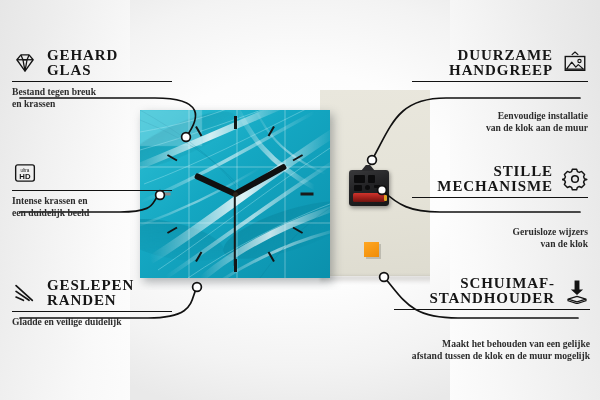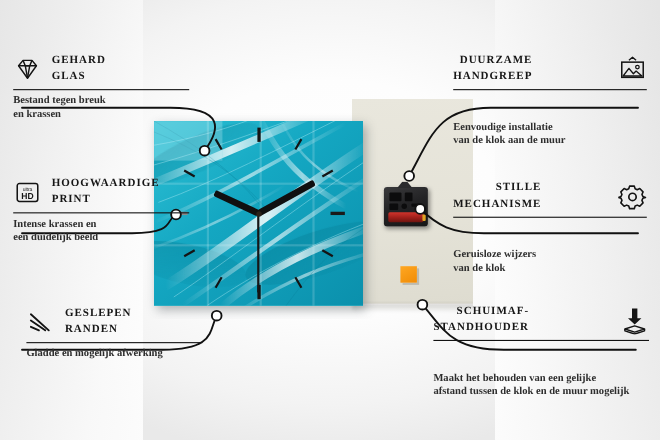--- a/index.html
+++ b/index.html
@@ -66,38 +66,38 @@
     background:linear-gradient(150deg,#ffa722,#f08c06);
     box-shadow:2px 2px 0 rgba(160,158,148,.55);
   }
 
   
   .links{position:absolute;inset:0;z-index:4;pointer-events:none;}
 
   
   .feat{position:absolute;z-index:5;}
   .feat .head{display:flex;align-items:center;gap:9px;}
-  .feat.right .head{justify-content:space-between;}
+  .feat.right .head{justify-content:flex-end;}
   .ttl{
     font-family:"Liberation Serif", serif;
-    font-size:10px;font-weight:700;letter-spacing:.9px;color:#161616;
+    font-size:15px;font-weight:700;letter-spacing:.9px;color:#161616;
     line-height:14.5px;text-transform:uppercase;white-space:pre-line;
   }
   .feat.right .ttl{text-align:right;}
   .rule{height:1.3px;background:#121212;margin:4px 0 4px 0;}
   .desc{
     font-family:"Liberation Serif", serif;
     font-size:9.6px;color:#2d2d2d;line-height:11.6px;white-space:pre-line;font-weight:bold;
   }
-  .feat.right .desc{text-align:left;margin-top:28px;}
+  .feat.right .desc{text-align:right;margin-top:28px;}
   .ico{flex:0 0 auto;width:26px;height:26px;display:block;}
 
   .f1{left:12px;top:48px;width:160px;}
   .f2{left:12px;top:160px;width:160px;}
-  .f3{left:24px;top:278px;width:160px;}
+  .f3{left:12px;top:278px;width:160px;}
   .f4{right:12px;top:48px;width:176px;}
   .f5{right:12px;top:164px;width:176px;}
   .f6{right:10px;top:276px;width:196px;}
 </style>
 </head>
 <body>
 
 <div id="stage">
 
   <div class="photo">
@@ -237,42 +237,40 @@
 en krassen</div>
   </div>
 
   <div class="feat left f2">
     <div class="head">
       <svg class="ico" viewBox="0 0 32 32">
         <rect x="4.5" y="6" width="23" height="20" rx="2.5" fill="none" stroke="#141414" stroke-width="1.7"></rect>
         <text x="16" y="14.6" font-family="Liberation Sans, sans-serif" font-size="5.6" text-anchor="middle" fill="#141414">ultra</text>
         <text x="16" y="23" font-family="Liberation Sans, sans-serif" font-size="9.6" font-weight="bold" text-anchor="middle" fill="#141414">HD</text>
       </svg>
-      <div class="ttl">HOOGWAARDIGE
-PRINT</div>
     </div>
     <div class="rule"></div>
     <div class="desc">Intense krassen en
 een duidelijk beeld</div>
   </div>
 
   <div class="feat left f3">
     <div class="head">
       <svg class="ico" viewBox="0 0 32 32">
         <g stroke="#141414" stroke-width="2.1" stroke-linecap="round">
           <path d="M5 7 L25 25"></path>
             <path d="M5 14 L21 25"></path>
             <path d="M5 21 L14 25"></path>
         </g>
       </svg>
       <div class="ttl">GESLEPEN
 RANDEN</div>
     </div>
     <div class="rule"></div>
-    <div class="desc">Gladde en mogelijk afwerking</div>
+    <div class="desc">Gladde en veilige duidelijk</div>
   </div>
 
   <div class="feat right f4">
     <div class="head">
       <div class="ttl">DUURZAME
 HANDGREEP</div>
       <svg class="ico" viewBox="0 0 32 32">
         <rect x="4" y="8" width="24" height="17" fill="none" stroke="#141414" stroke-width="1.7"></rect>
         <path d="M12 6 L16 2.5 L20 6" fill="none" stroke="#141414" stroke-width="1.5" stroke-linejoin="round"></path>
         <circle cx="21.5" cy="13.5" r="2" fill="none" stroke="#141414" stroke-width="1.4"></circle>

